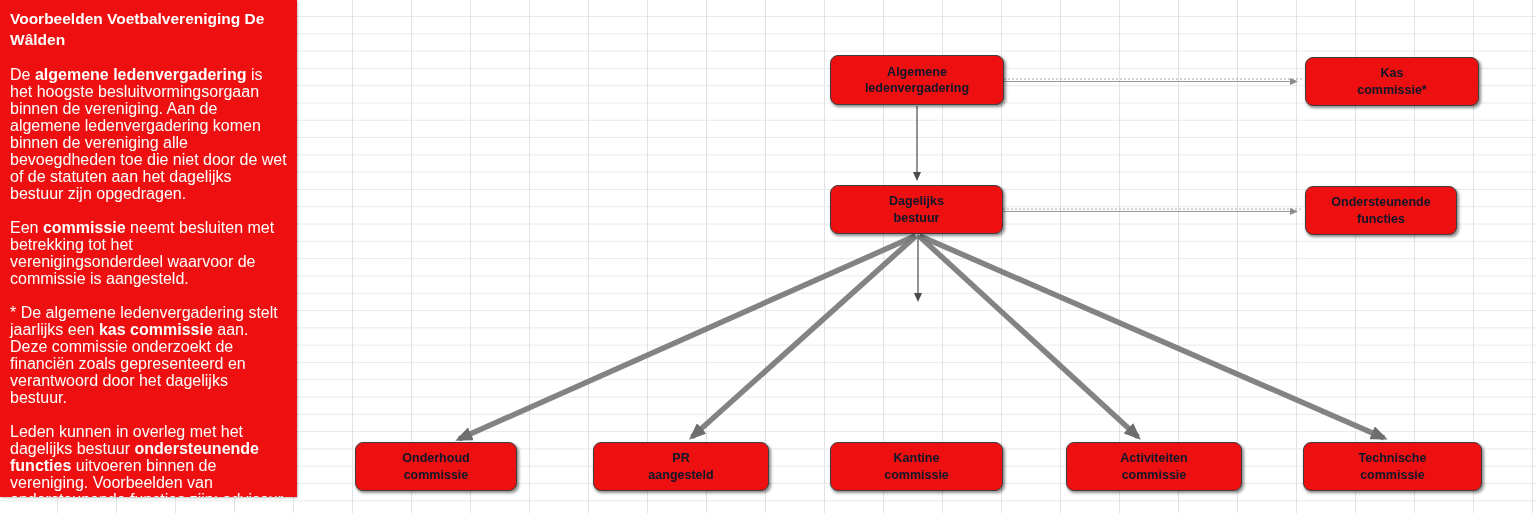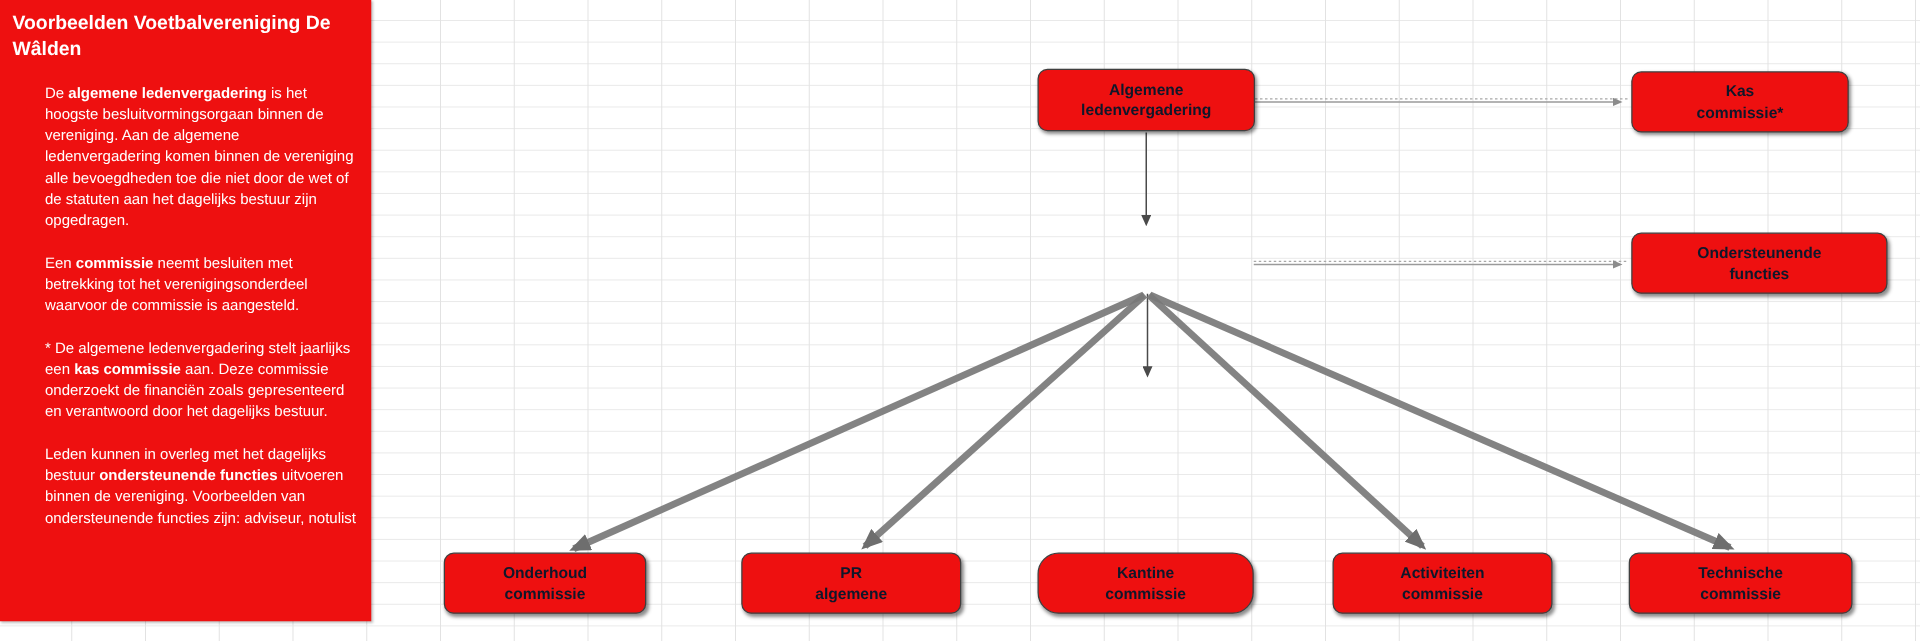--- a/index.html
+++ b/index.html
@@ -18,21 +18,21 @@
   
   .panel {
     position:absolute; left:0; top:0; width:297px; height:497px;
     background:#ee1010; color:#ffffff; padding:8px 10px 0 10px;
     overflow:hidden; z-index:3;
     box-shadow: 1px 1px 2px rgba(0,0,0,0.25);
   }
   .panel-title {
     font-size:15.5px; font-weight:bold; line-height:21px; margin-bottom:16px;
   }
-  .panel p { font-size:12px; line-height:17px; margin-bottom:17px;margin-left:26px; }
+  .panel p { font-size:16px; line-height:17px; margin-bottom:17px; }
   .panel .b { font-weight:bold; }
 
   
   .connectors { position:absolute; left:0; top:0; z-index:1; pointer-events:none; }
 
   
   .node {
     position:absolute; z-index:2;
     background:#ee1010; border:1px solid #3f3f3f; border-radius:8px;
     box-shadow: 1.5px 2px 3px rgba(0,0,0,0.45);
@@ -94,37 +94,41 @@
   <div class="node" style="left:830px; top:55px; width:174px; height:50px;">
     <span class="node-label">Algemene
 ledenvergadering</span>
   </div>
 
   <div class="node" style="left:1305px; top:57px; width:174px; height:49px;">
     <span class="node-label">Kas
 commissie*</span>
   </div>
 
+  <div class="node" style="left:830px; top:185px; width:173px; height:49px;">
+    <span class="node-label">Dagelijks
+bestuur</span>
+  </div>
 
-  <div class="node" style="left:1305px; top:186px; width:205px; height:49px;">
+  <div class="node" style="left:1305px; top:186px; width:152px; height:49px;">
     <span class="node-label">Ondersteunende
 functies</span>
   </div>
 
   <div class="node" style="left:355px; top:442px; width:162px; height:49px;">
     <span class="node-label">Onderhoud
 commissie</span>
   </div>
 
   <div class="node" style="left:593px; top:442px; width:176px; height:49px;">
     <span class="node-label">PR
-algemene</span>
+aangesteld</span>
   </div>
 
-  <div class="node" style="left:830px; top:442px; width:173px; height:49px;border-radius:17px;">
+  <div class="node" style="left:830px; top:442px; width:173px; height:49px;">
     <span class="node-label">Kantine
 commissie</span>
   </div>
 
   <div class="node" style="left:1066px; top:442px; width:176px; height:49px;">
     <span class="node-label">Activiteiten
 commissie</span>
   </div>
 
   <div class="node" style="left:1303px; top:442px; width:179px; height:49px;">

